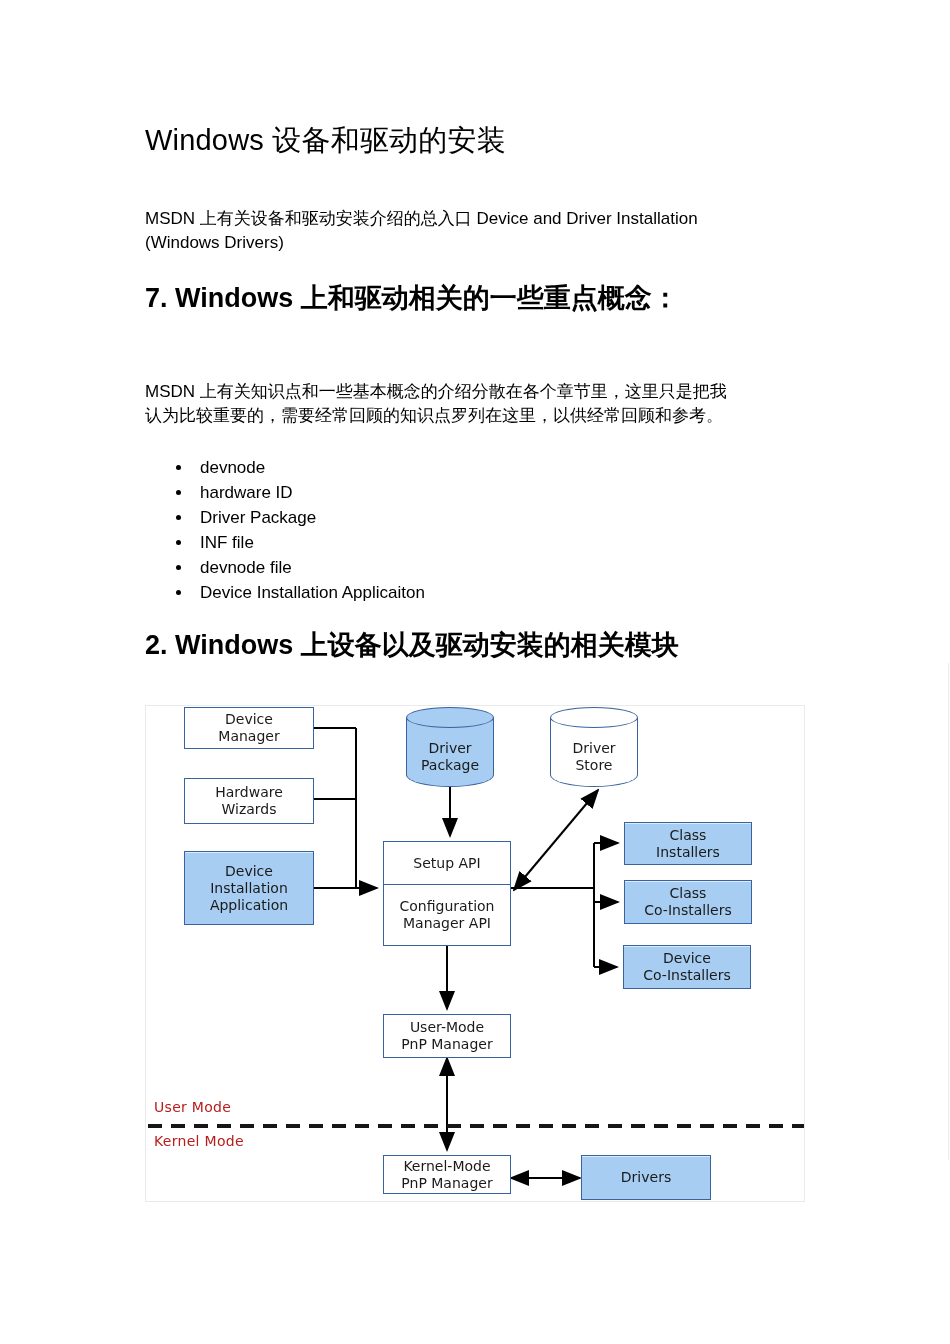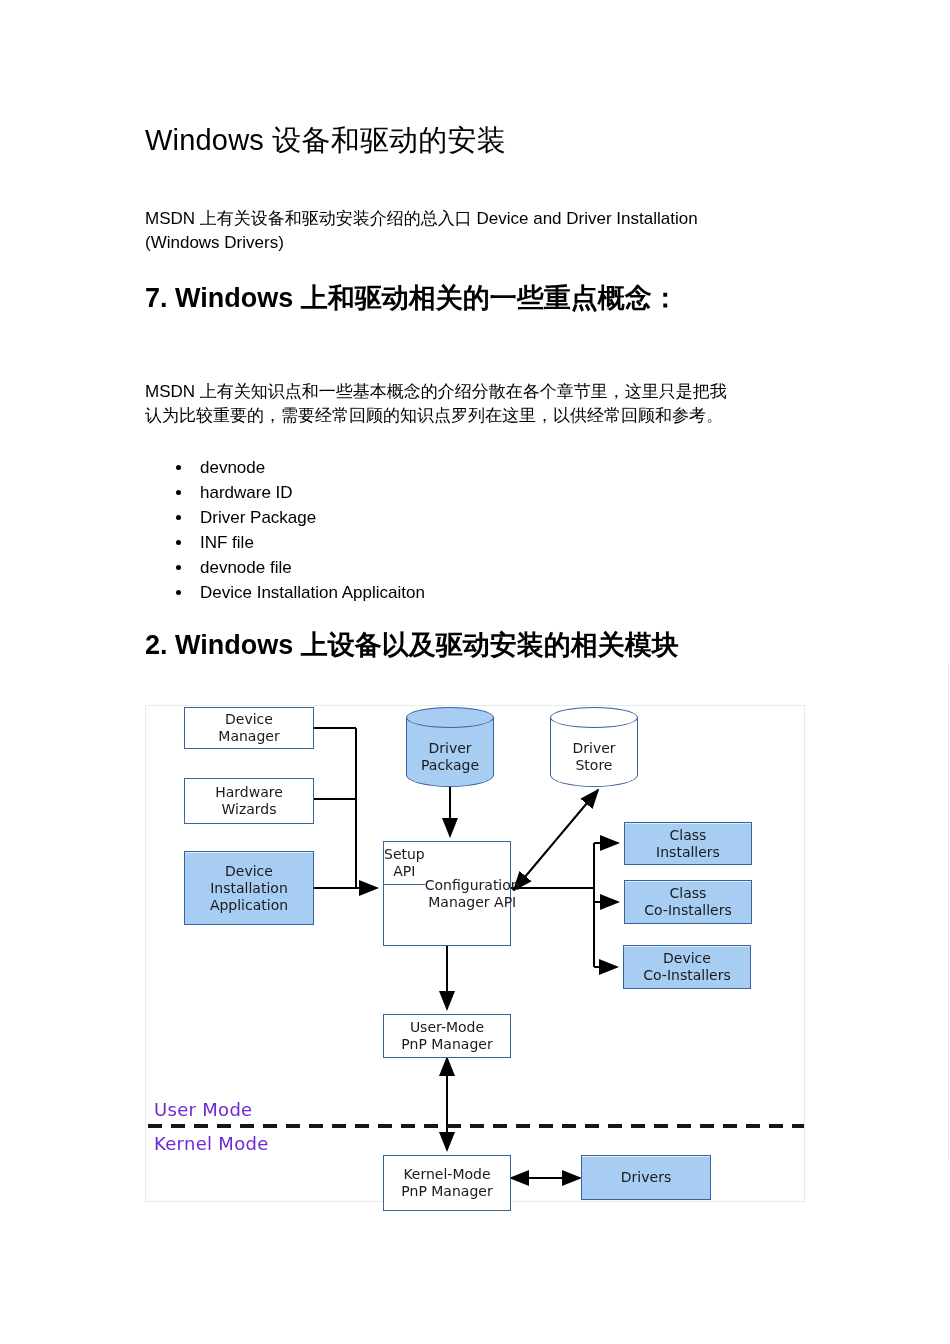--- a/index.html
+++ b/index.html
@@ -36,21 +36,21 @@
   }
   .diagram svg.wires { position:absolute; left:0; top:0; pointer-events:none; }
   .dbox {
     position:absolute; display:flex; align-items:center; justify-content:center;
     border:1px solid var(--node-border,#38639c);
     font-size:14px; line-height:17px; text-align:center; color:#1a1a1a;
     white-space:pre-line;
   }
   .dbox.blue { background:var(--node-fill-blue,#a7cdf2); box-shadow:inset 0 1px 0 rgba(255,255,255,.6); }
   .dbox.white { background:var(--node-fill-white,#fff); }
-  .combo { align-items:stretch; justify-content:flex-start; padding:0; }
+  .combo { flex-direction:column; align-items:stretch; justify-content:flex-start; padding:0; }
   .combo .combo-top {
     height:43px; display:flex; align-items:center; justify-content:center;
     border-bottom:1px solid var(--node-border,#38639c);
   }
   .combo .combo-bottom { flex:1; display:flex; align-items:center; justify-content:center; white-space:pre-line; }
 
   .cyl { position:absolute;padding-left:12px; }
   .cyl .cyl-body {
     position:absolute; left:0; right:0; top:10px; bottom:0;
     border:1px solid var(--node-border,#38639c); border-top:none;
@@ -60,21 +60,21 @@
     position:absolute; left:0; right:0; top:0; height:21px;
     border:1px solid var(--node-border,#38639c); border-radius:50%;
   }
   .cyl.blue .cyl-body, .cyl.blue .cyl-top { background:var(--node-fill-blue,#a7cdf2); }
   .cyl.white .cyl-body, .cyl.white .cyl-top { background:var(--node-fill-white,#fff); }
   .cyl .cyl-label {
     position:absolute; left:0; right:0; top:24px; bottom:4px;
     display:flex; align-items:center; justify-content:center;
     font-size:14px; line-height:17px; text-align:center; color:#1a1a1a; white-space:pre-line;
   }
-  .mode-label { position:absolute; font-size:18px; color:#6d28d9; letter-spacing:0.3px; }
+  .mode-label { position:absolute; font-size:14px; color:#b91c1c; letter-spacing:0.3px; }
   .mode-divider {
     position:absolute; left:2px; width:656px; height:4px; top:418px;
     background:repeating-linear-gradient(90deg,#161616 0 14px,transparent 14px 23px);
   }
 
   p.caption { margin-top:24px; font-size:17px; line-height:24px; }
 
   .page-edge-line {
     position:absolute; left:948px; top:663px; width:1px; height:497px; background:#ededed;
   }
@@ -173,21 +173,21 @@
 
     <div class="dbox white" style="left:237px;top:308px;width:128px;height:44px">User-Mode
 PnP Manager</div>
 
     <div class="mode-label" style="left:8px;top:393px">User Mode</div>
 
     <div class="mode-divider"></div>
 
     <div class="mode-label" style="left:8px;top:427px">Kernel Mode</div>
 
-    <div class="dbox white" style="left:237px;top:449px;width:128px;height:56px">Kernel-Mode
+    <div class="dbox white" style="left:237px;top:449px;width:128px;height:39px">Kernel-Mode
 PnP Manager</div>
 
     <div class="dbox blue" style="left:435px;top:449px;width:130px;height:45px">Drivers</div>
 
   </div>
 
 
 </div>
 
 <div class="page-edge-line"></div>

